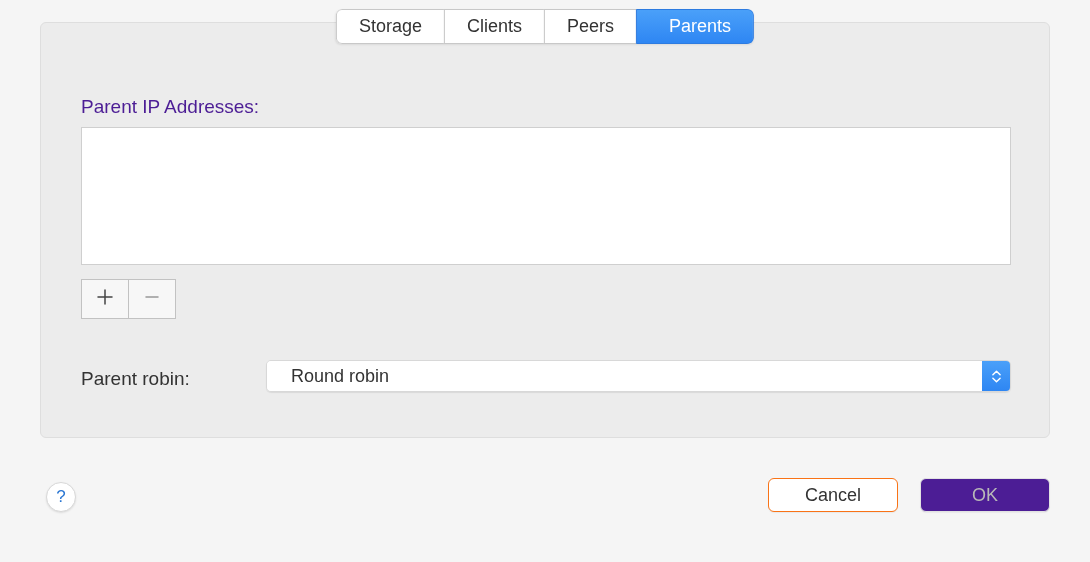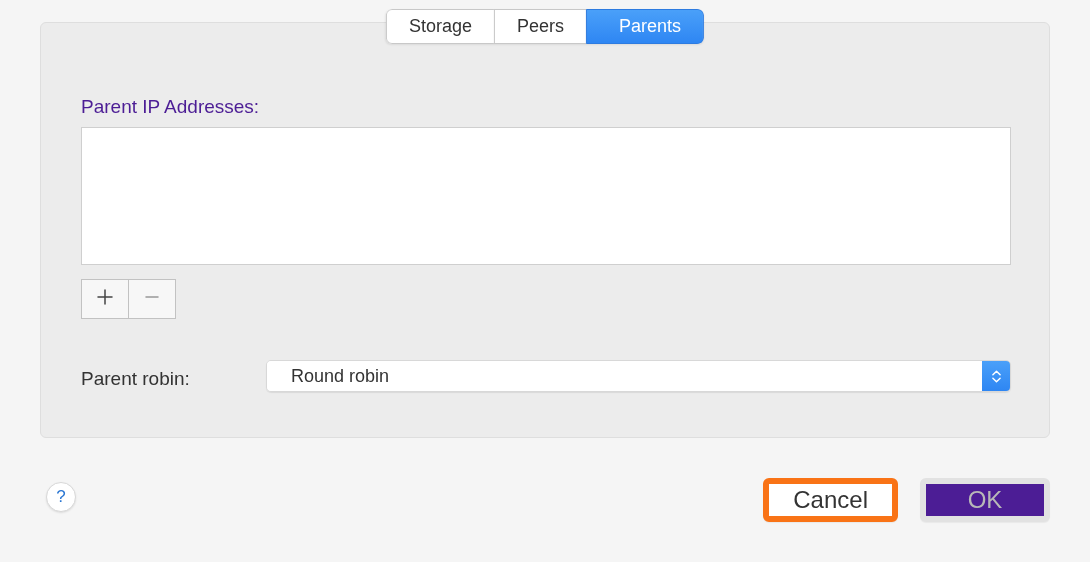--- a/index.html
+++ b/index.html
@@ -186,23 +186,23 @@
       right: 40px;
       top: 478px;
       display: flex;
       gap: 22px;
     }
     
     .btn {
       min-width: 130px;
       height: 32px;
       border-radius: 6px;
-      border: 6px solid #f97316;
-      background: #ffffff;
-      font-size: 24px;
+      border: 1px solid #f97316;
+      background: #ffffff;
+      font-size: 18px;
       color: #333;
       display: flex;
       align-items: center;
       justify-content: center;
       padding: 16px 24px;
       cursor: pointer;
       box-shadow: 0 1px 1px rgba(0,0,0,0.05);
     }
     
     .btn.disabled {
@@ -213,20 +213,21 @@
       text-align: center;
     }
   </style>
 </head>
 <body>
 
 <div class="main-panel">
 
   <div class="tabs">
     <div class="tab">Storage</div>
+    <div class="tab">Clients</div>
     <div class="tab">Peers</div>
     <div class="tab active">Parents</div>
   </div>
 
   <div class="label-parent-ip">Parent IP Addresses:</div>
 
   <div class="ip-listbox"></div>
 
   <div class="plusminus">
     <div class="pm-btn">

